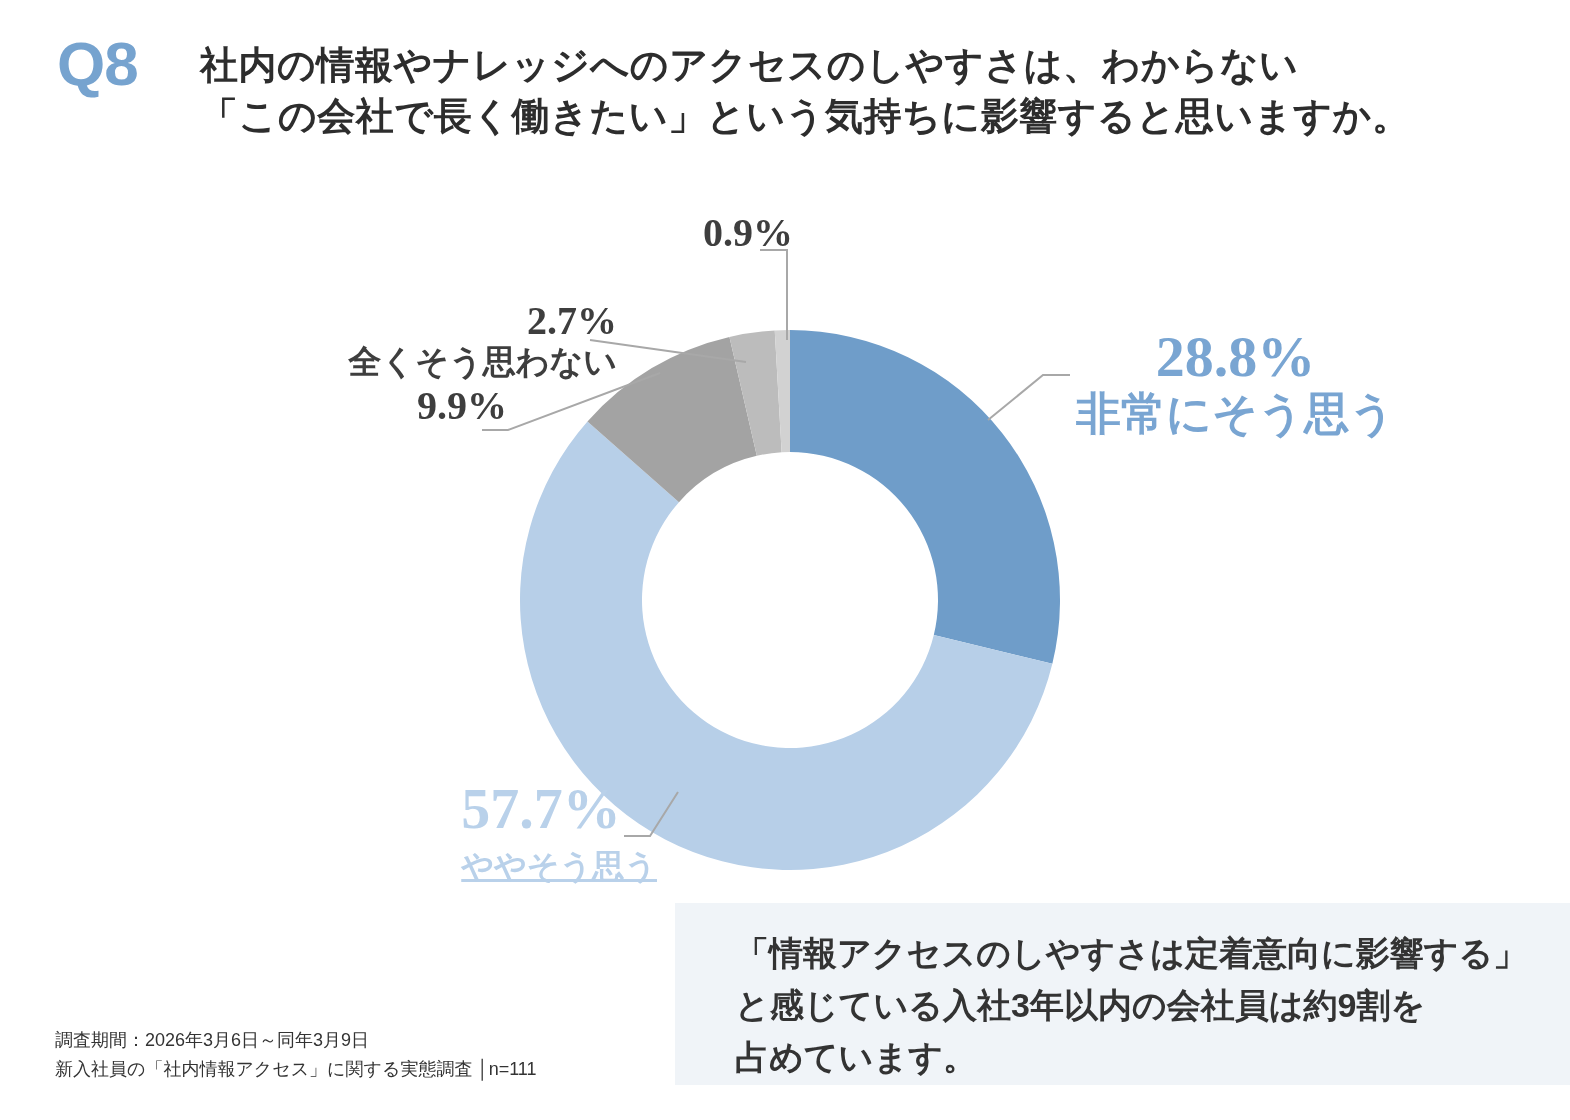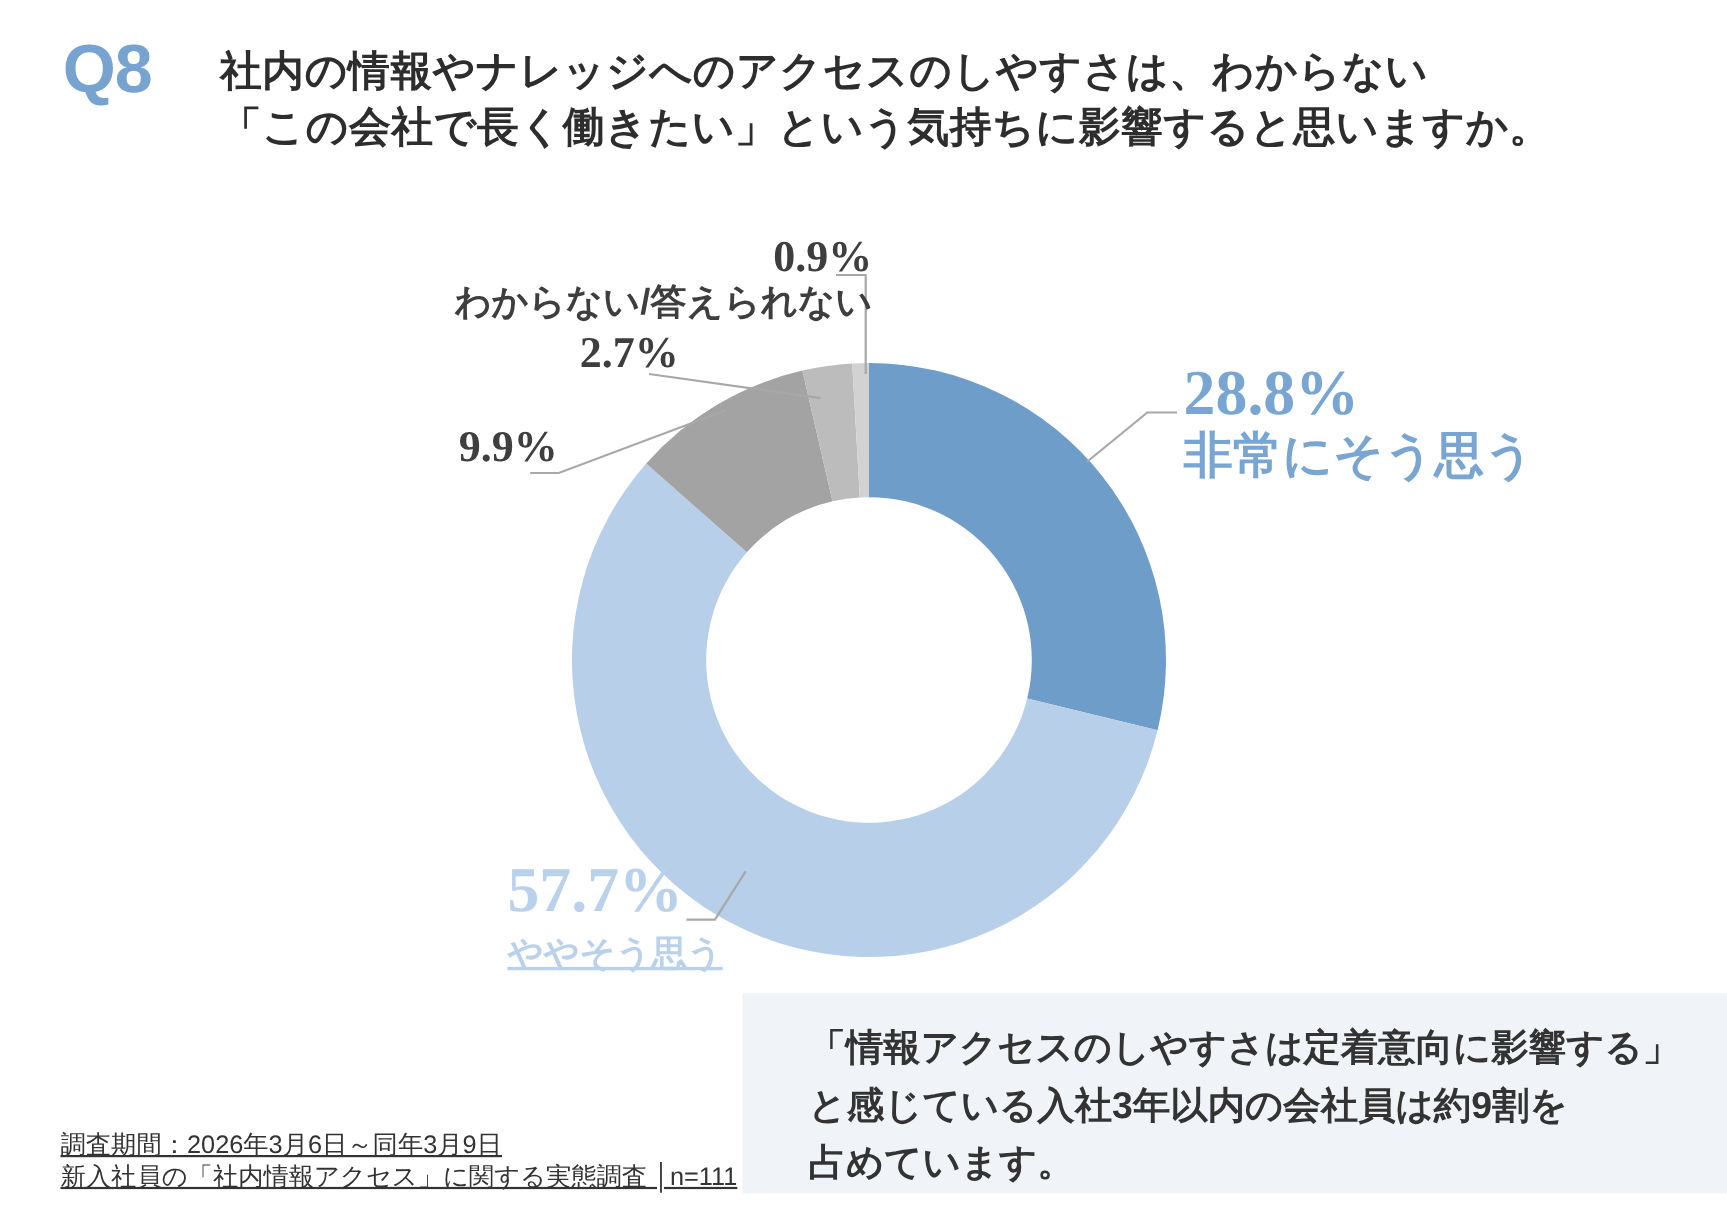--- a/index.html
+++ b/index.html
@@ -22,40 +22,40 @@
   
   .slice-label{position:absolute; white-space:nowrap;}
   .slice-label .pct{font-weight:bold;font-family:Liberation Serif, serif;}
   .slice-label .name{font-weight:bold;}
   .slice-label.gray{color:#3e3e3e; text-align:right;}
   .slice-label.gray .pct{font-size:40px; line-height:42px;}
   .slice-label.gray .name{font-size:33px; line-height:40px;}
   #lbl-dontknow{right:812px; top:212px;}
   #lbl-notatall{right:988px; top:300px;}
   #lbl-notmuch{right:1098px; top:385px;}
-  #lbl-verymuch{left:1076px; top:326px; color:#79a5d2; text-align:left;}
+  #lbl-verymuch{left:1076px; top:326px; color:#79a5d2; text-align:center;}
   #lbl-verymuch .pct{font-size:58px; line-height:62px;}
   #lbl-verymuch .name{font-size:45px; line-height:52px;}
   #lbl-somewhat{right:948px; top:778px; color:#b9d1ea; }
   #lbl-somewhat .pct{font-size:58px; line-height:62px;}
   #lbl-somewhat .name{font-size:32px; line-height:52px;text-decoration:underline;}
   
   .callout{
     position:absolute; left:675px; top:903px; width:944px; height:182px;
     background:#f0f4f8;
   }
   .callout .line{
     margin-left:60px; font-size:34px; font-weight:bold; color:#333333;
     line-height:52px; white-space:nowrap;
   }
   .callout .line:first-child{margin-top:24px;}
   
   .footnote{
     position:absolute; left:55px; top:1026px;
-    font-size:23px; color:#333333; line-height:29px; white-space:nowrap;text-decoration:underline;
+    font-size:18px; color:#333333; line-height:29px; white-space:nowrap;
   }
 </style>
 </head>
 <body>
 
 <div class="page">
 
   <div class="q-number">Q8</div>
   <div class="q-title">
     <div>社内の情報やナレッジへのアクセスのしやすさは、わからない</div>
@@ -74,25 +74,25 @@
       <polyline points="760,250 787,250 787,340"></polyline>
       <polyline points="590,340 746,362"></polyline>
       <polyline points="482,430 508,430 660,373"></polyline>
       <polyline points="988,420 1043,375 1070,375"></polyline>
       <polyline points="624,836 650,836 678,792"></polyline>
     </g>
   </svg>
 
   <div class="slice-label gray" id="lbl-dontknow">
     <div class="pct">0.9%</div>
-    <div class="name">わからない/答えられない</div>
   </div>
 
   <div class="slice-label gray" id="lbl-notatall">
     <div class="pct">2.7%</div>
+    <div class="name">全くそう思わない</div>
   </div>
 
   <div class="slice-label gray" id="lbl-notmuch">
     <div class="pct">9.9%</div>
   </div>
 
   <div class="slice-label" id="lbl-verymuch">
     <div class="pct">28.8%</div>
     <div class="name">非常にそう思う</div>
   </div>

